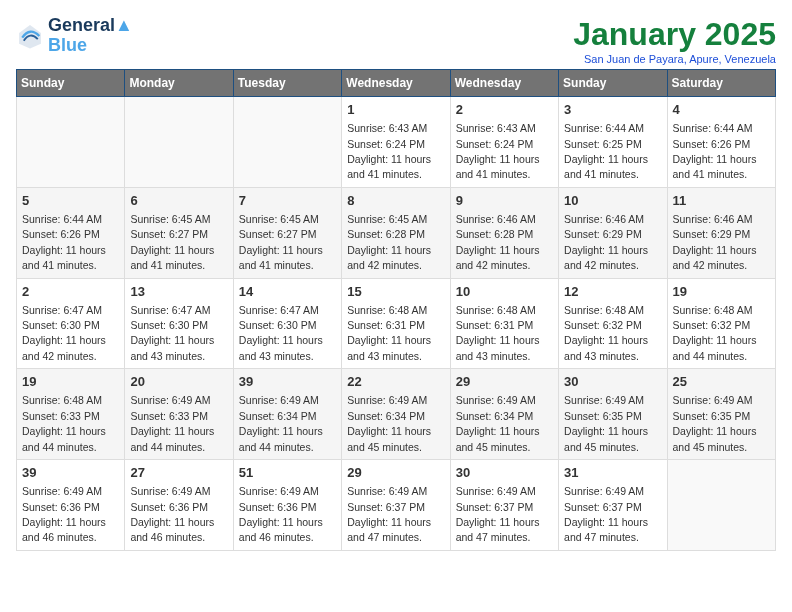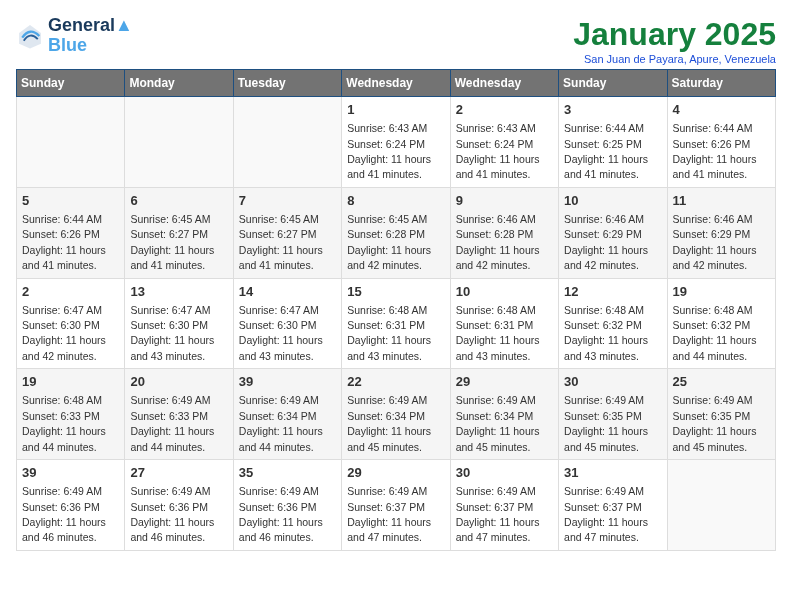--- a/index.html
+++ b/index.html
@@ -215,21 +215,21 @@
 Sunset: 6:35 PM
 Daylight: 11 hours and 45 minutes.</span></td>
       </tr>
       <tr class="row-odd">
         <td><span class="day-number">39</span><span class="day-info" style="white-space: pre-line;">Sunrise: 6:49 AM
 Sunset: 6:36 PM
 Daylight: 11 hours and 46 minutes.</span></td>
         <td><span class="day-number">27</span><span class="day-info" style="white-space: pre-line;">Sunrise: 6:49 AM
 Sunset: 6:36 PM
 Daylight: 11 hours and 46 minutes.</span></td>
-        <td><span class="day-number">35</span><span class="day-info" style="white-space: pre-line;">Sunrise: 6:49 AM
+        <td><span class="day-number">51</span><span class="day-info" style="white-space: pre-line;">Sunrise: 6:49 AM
 Sunset: 6:36 PM
 Daylight: 11 hours and 46 minutes.</span></td>
         <td><span class="day-number">29</span><span class="day-info" style="white-space: pre-line;">Sunrise: 6:49 AM
 Sunset: 6:37 PM
 Daylight: 11 hours and 47 minutes.</span></td>
         <td><span class="day-number">30</span><span class="day-info" style="white-space: pre-line;">Sunrise: 6:49 AM
 Sunset: 6:37 PM
 Daylight: 11 hours and 47 minutes.</span></td>
         <td><span class="day-number">31</span><span class="day-info" style="white-space: pre-line;">Sunrise: 6:49 AM
 Sunset: 6:37 PM

